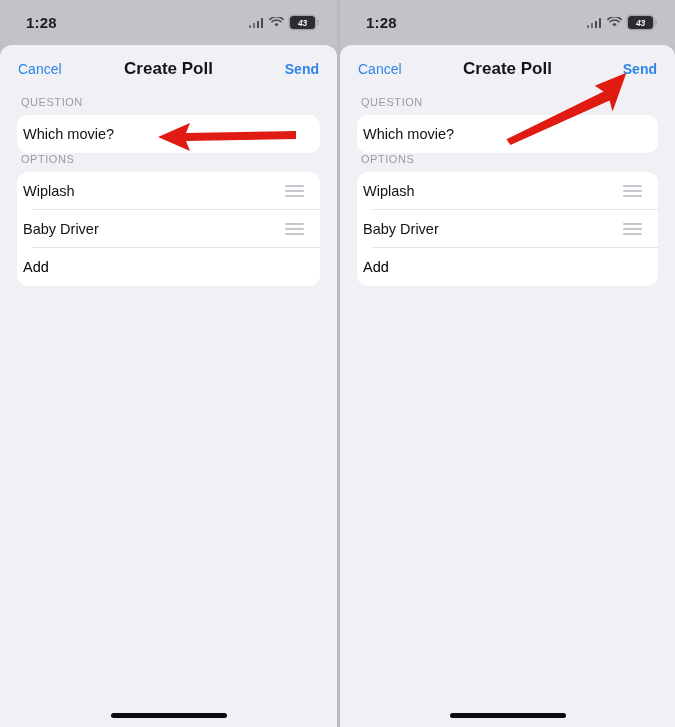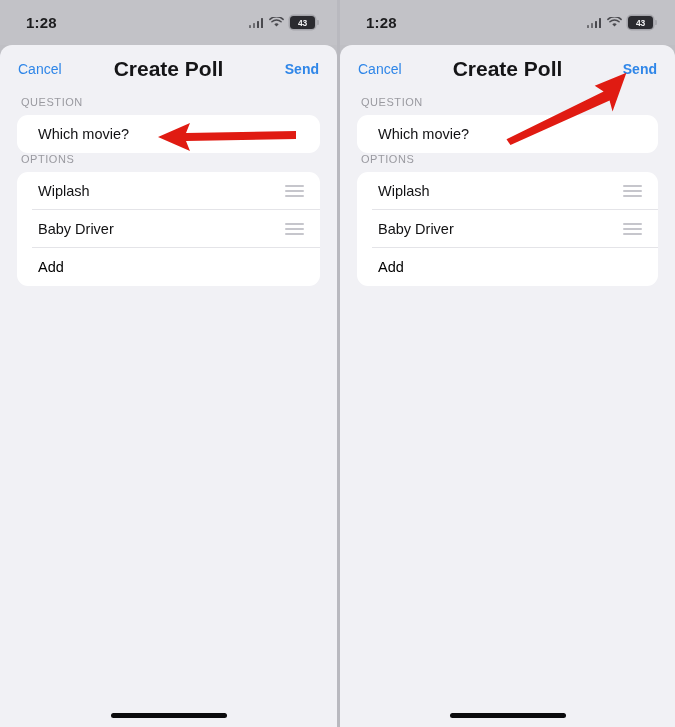--- a/index.html
+++ b/index.html
@@ -35,21 +35,21 @@
     justify-content: space-between;
     padding: 0 22px 0 26px;
     z-index: 5;
   }
   .clock {
     font-size: 15px;
     font-weight: bold;
     color: #1d1d1f;
     letter-spacing: 0.2px;
   }
-  .status-right { display: flex; align-items: center; gap: 6px; }
+  .status-right { display: flex; align-items: center; gap: 6px; font-style: italic; }
   .sig { display: flex; align-items: flex-end; gap: 1.5px; height: 11px; }
   .sig i { display: block; width: 2.5px; background: #6d6d72; border-radius: 0.5px; }
   .sig i:nth-child(1) { height: 3.5px; }
   .sig i:nth-child(2) { height: 5.5px; }
   .sig i:nth-child(3) { height: 7.5px; background:#4a4a4f; }
   .sig i:nth-child(4) { height: 10px; background:#4a4a4f; }
   .wifi { position: relative; width: 15px; height: 11px; }
   .wifi svg { display:block; }
   .battery {
     position: relative;
@@ -100,21 +100,21 @@
     justify-content: space-between;
     padding: 0 18px;
   }
   .nav-btn {
     font-size: 14px;
     color: #2f86e8;
     white-space: nowrap;
   }
   .nav-btn.send { font-weight: bold; color: #2f86e8; }
   .nav-title {
-    font-size: 21px;
+    font-size: 17px;
     font-weight: bold;
     color: #151517;
     position: absolute;
     left: 0; right: 0;
     text-align: center;
     pointer-events: none;
   }
 
   .section-label {
     font-size: 11px;
@@ -127,21 +127,21 @@
 
   .card {
     margin: 0 17px;
     background: #ffffff;
     border-radius: 11px;
   }
   .field-row {
     height: 38px;
     display: flex;
     align-items: center;
-    padding: 0 21px;
+    padding: 0 6px;
     position: relative;
   }
   .field-row .text {
     font-size: 14.5px;
     color: #121214;
   }
   .field-row .text.placeholder { color: #000000; text-align: center; }
   .divider {
     position: absolute;
     left: 15px; right: 0; bottom: 0;

